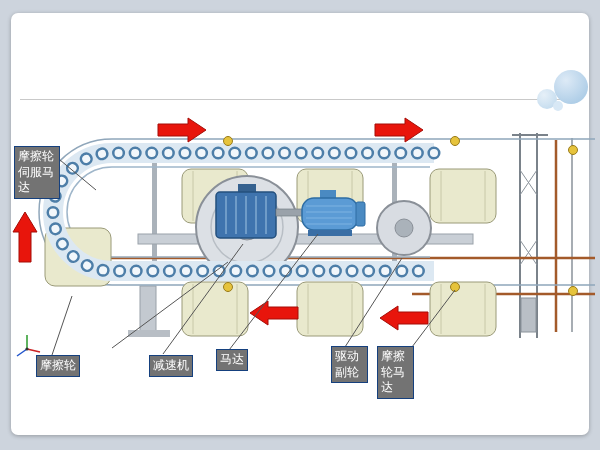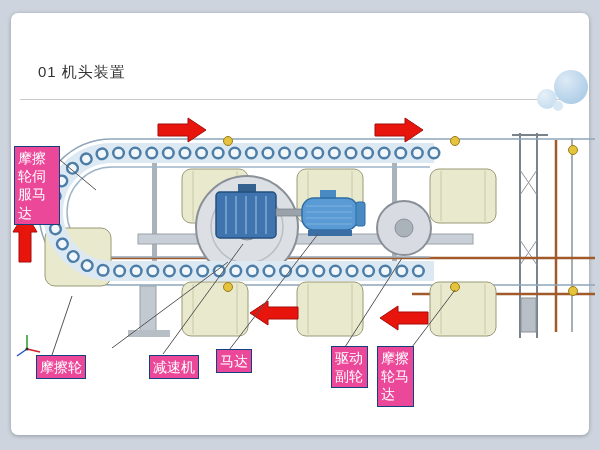--- a/index.html
+++ b/index.html
@@ -23,40 +23,39 @@
   }
   .bubble{position:absolute;border-radius:50%;}
   .bubble-lg{left:554px;top:70px;width:34px;height:34px;
     background:radial-gradient(circle at 35% 30%, #ddeaf6, #9fc4e2);}
   .bubble-md{left:537px;top:89px;width:20px;height:20px;
     background:radial-gradient(circle at 35% 30%, #e6f0f8, #bcd7ec);}
   .bubble-sm{left:553px;top:101px;width:10px;height:10px;background:#d8e8f5;}
   .stage{position:absolute;left:0;top:0;width:600px;height:450px;}
   svg.diagram{position:absolute;left:0;top:0;}
   .label{
-    position:absolute;background:#ec4899;color:#fff;
-    font-size:14px;line-height:1.3;padding:2px 3px;
+    position:absolute;background:#737373;color:#fff;
+    font-size:12px;line-height:1.3;padding:2px 3px;
     border:1px solid #15407e;text-align:left;
   }
   .lbl-servo{left:14px;top:146px;width:38px;}
   .lbl-friction{left:36px;top:355px;text-align:center;}
   .lbl-main{left:97px;top:346px;width:29px;}
   .lbl-reducer{left:149px;top:355px;}
   .lbl-motor{left:216px;top:349px;}
   .lbl-sub{left:331px;top:346px;width:29px;}
   .lbl-fwmotor{left:377px;top:346px;width:29px;}
 </style>
 </head>
 <body>
 
 <div class="slide"></div>
 
 <div class="stage">
 
-  <div class="title">01 机头装置</div>
   <div class="divider"></div>
 
   <span class="bubble bubble-lg"></span>
   <span class="bubble bubble-md"></span>
   <span class="bubble bubble-sm"></span>
 
   <svg class="diagram" width="600" height="450" viewBox="0 0 600 450">
 
     <g>
       <line x1="512" y1="135" x2="548" y2="135" stroke="#7a828a" stroke-width="2"></line>

